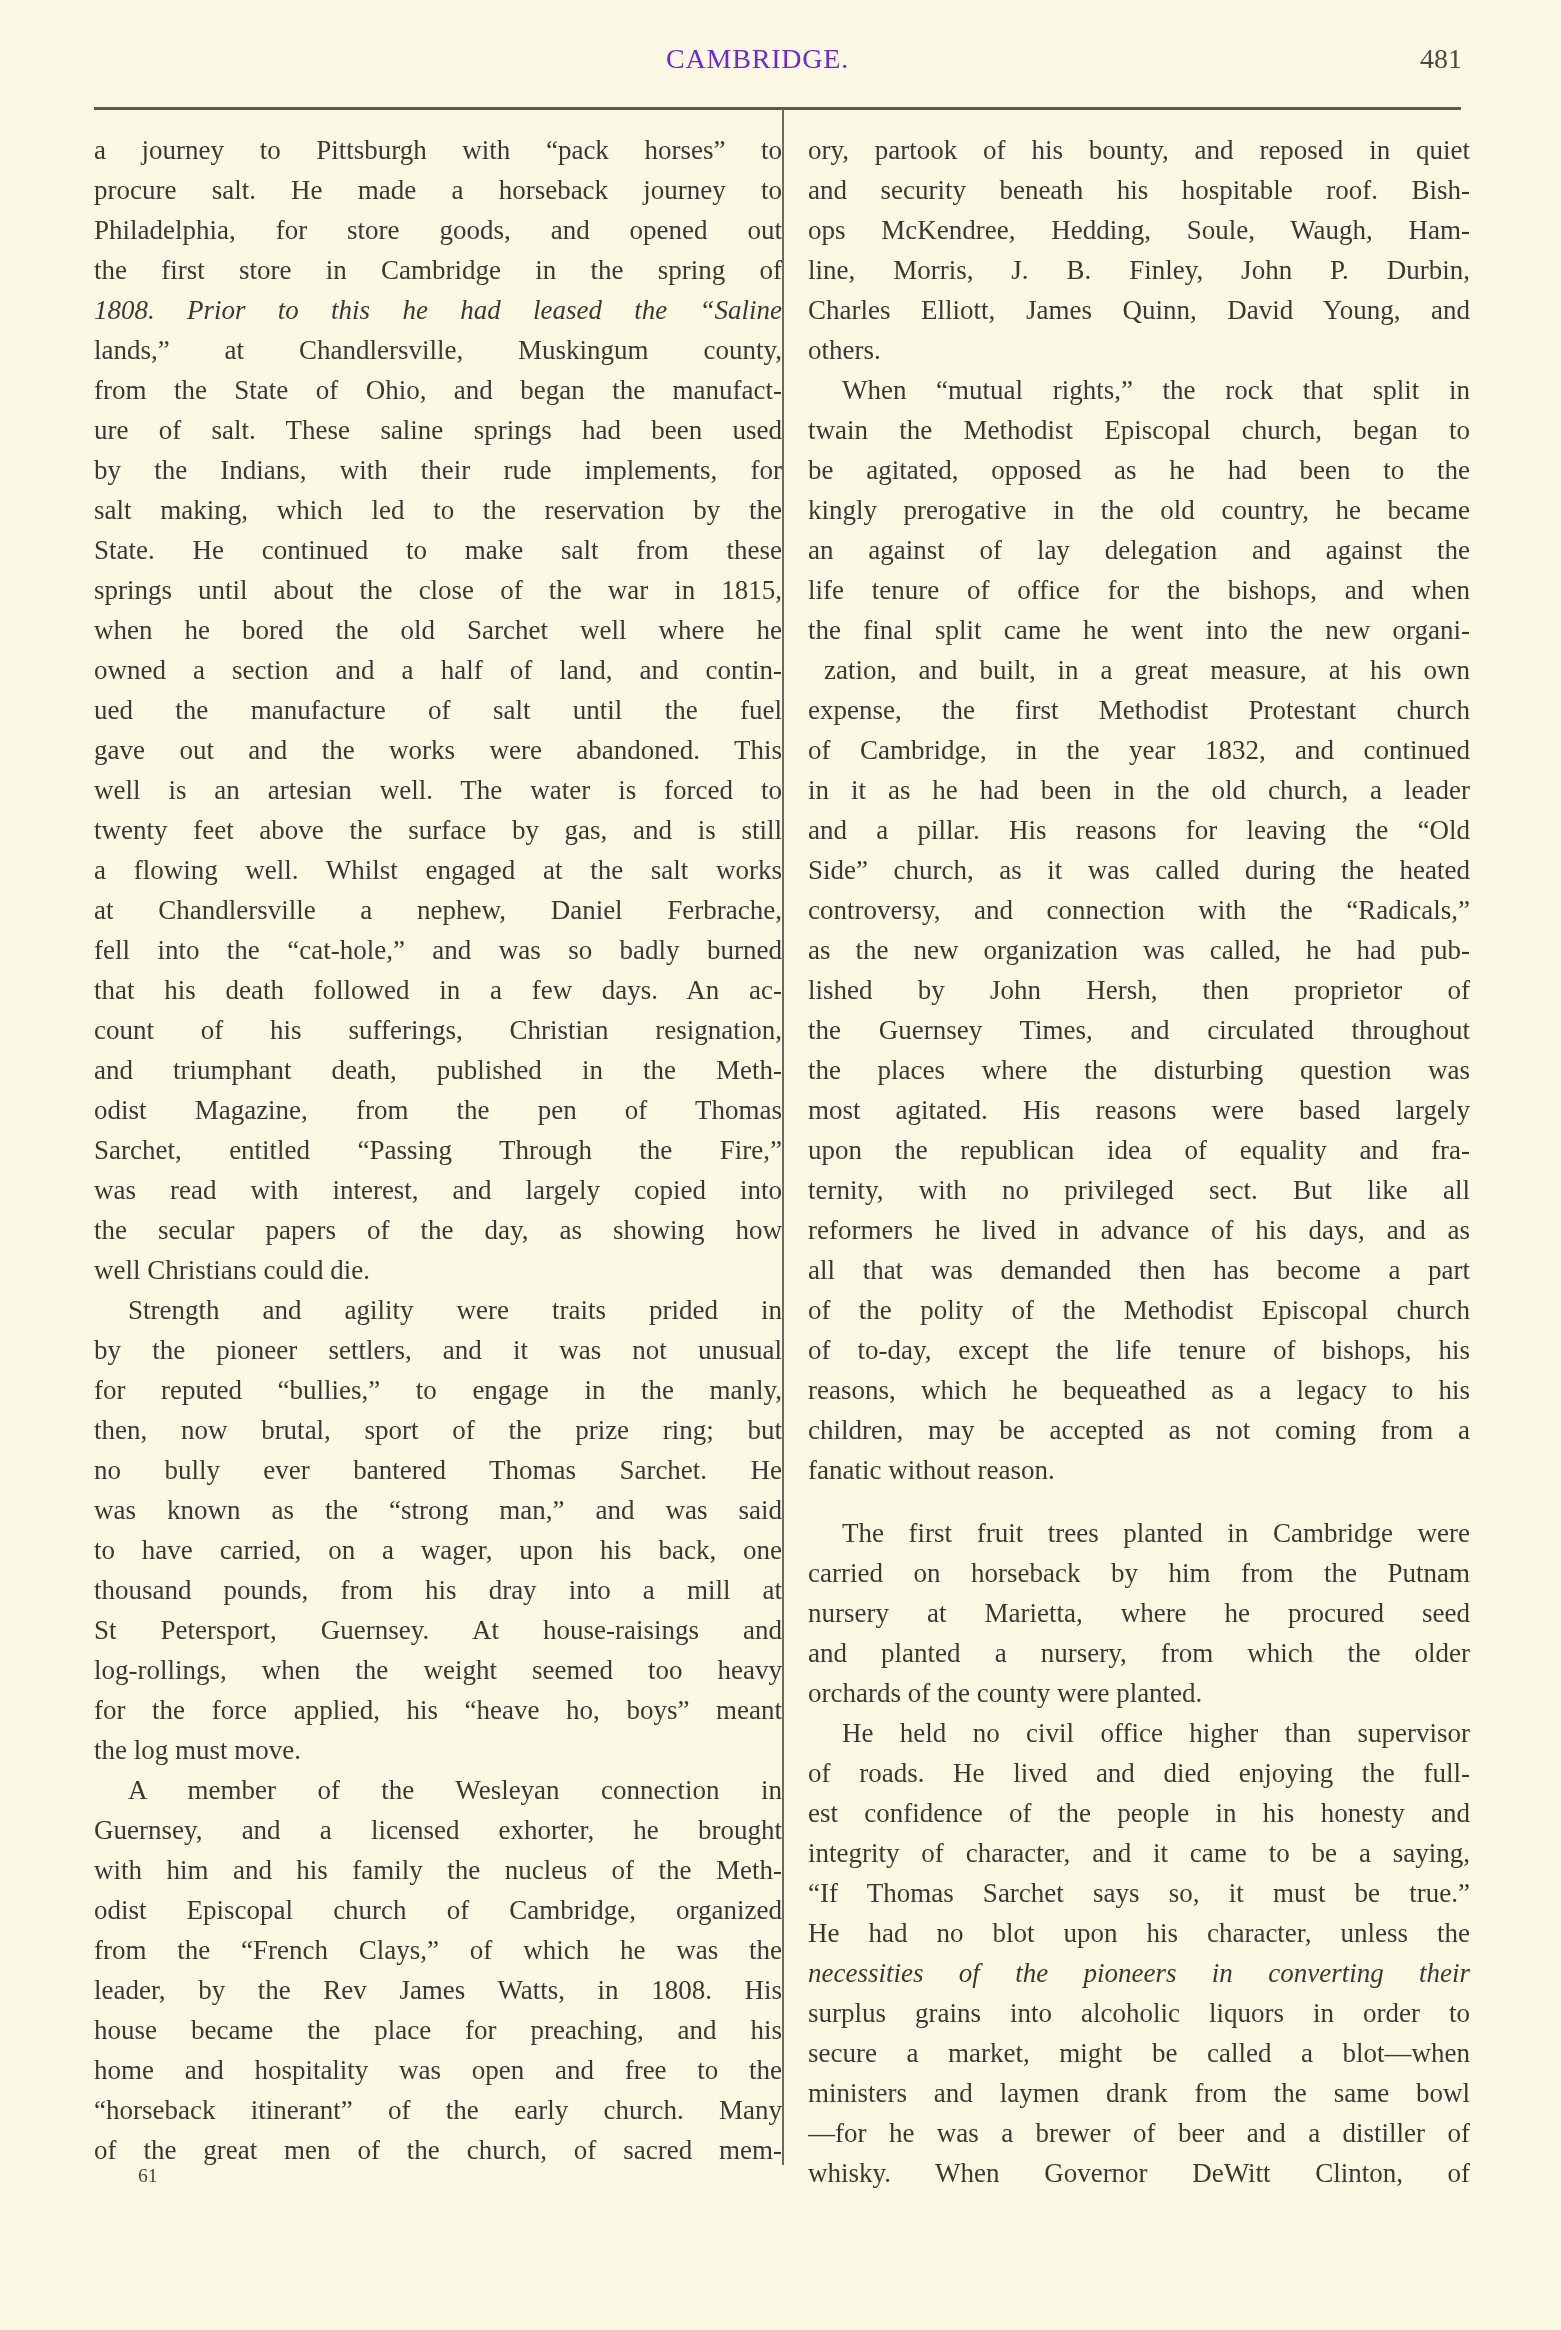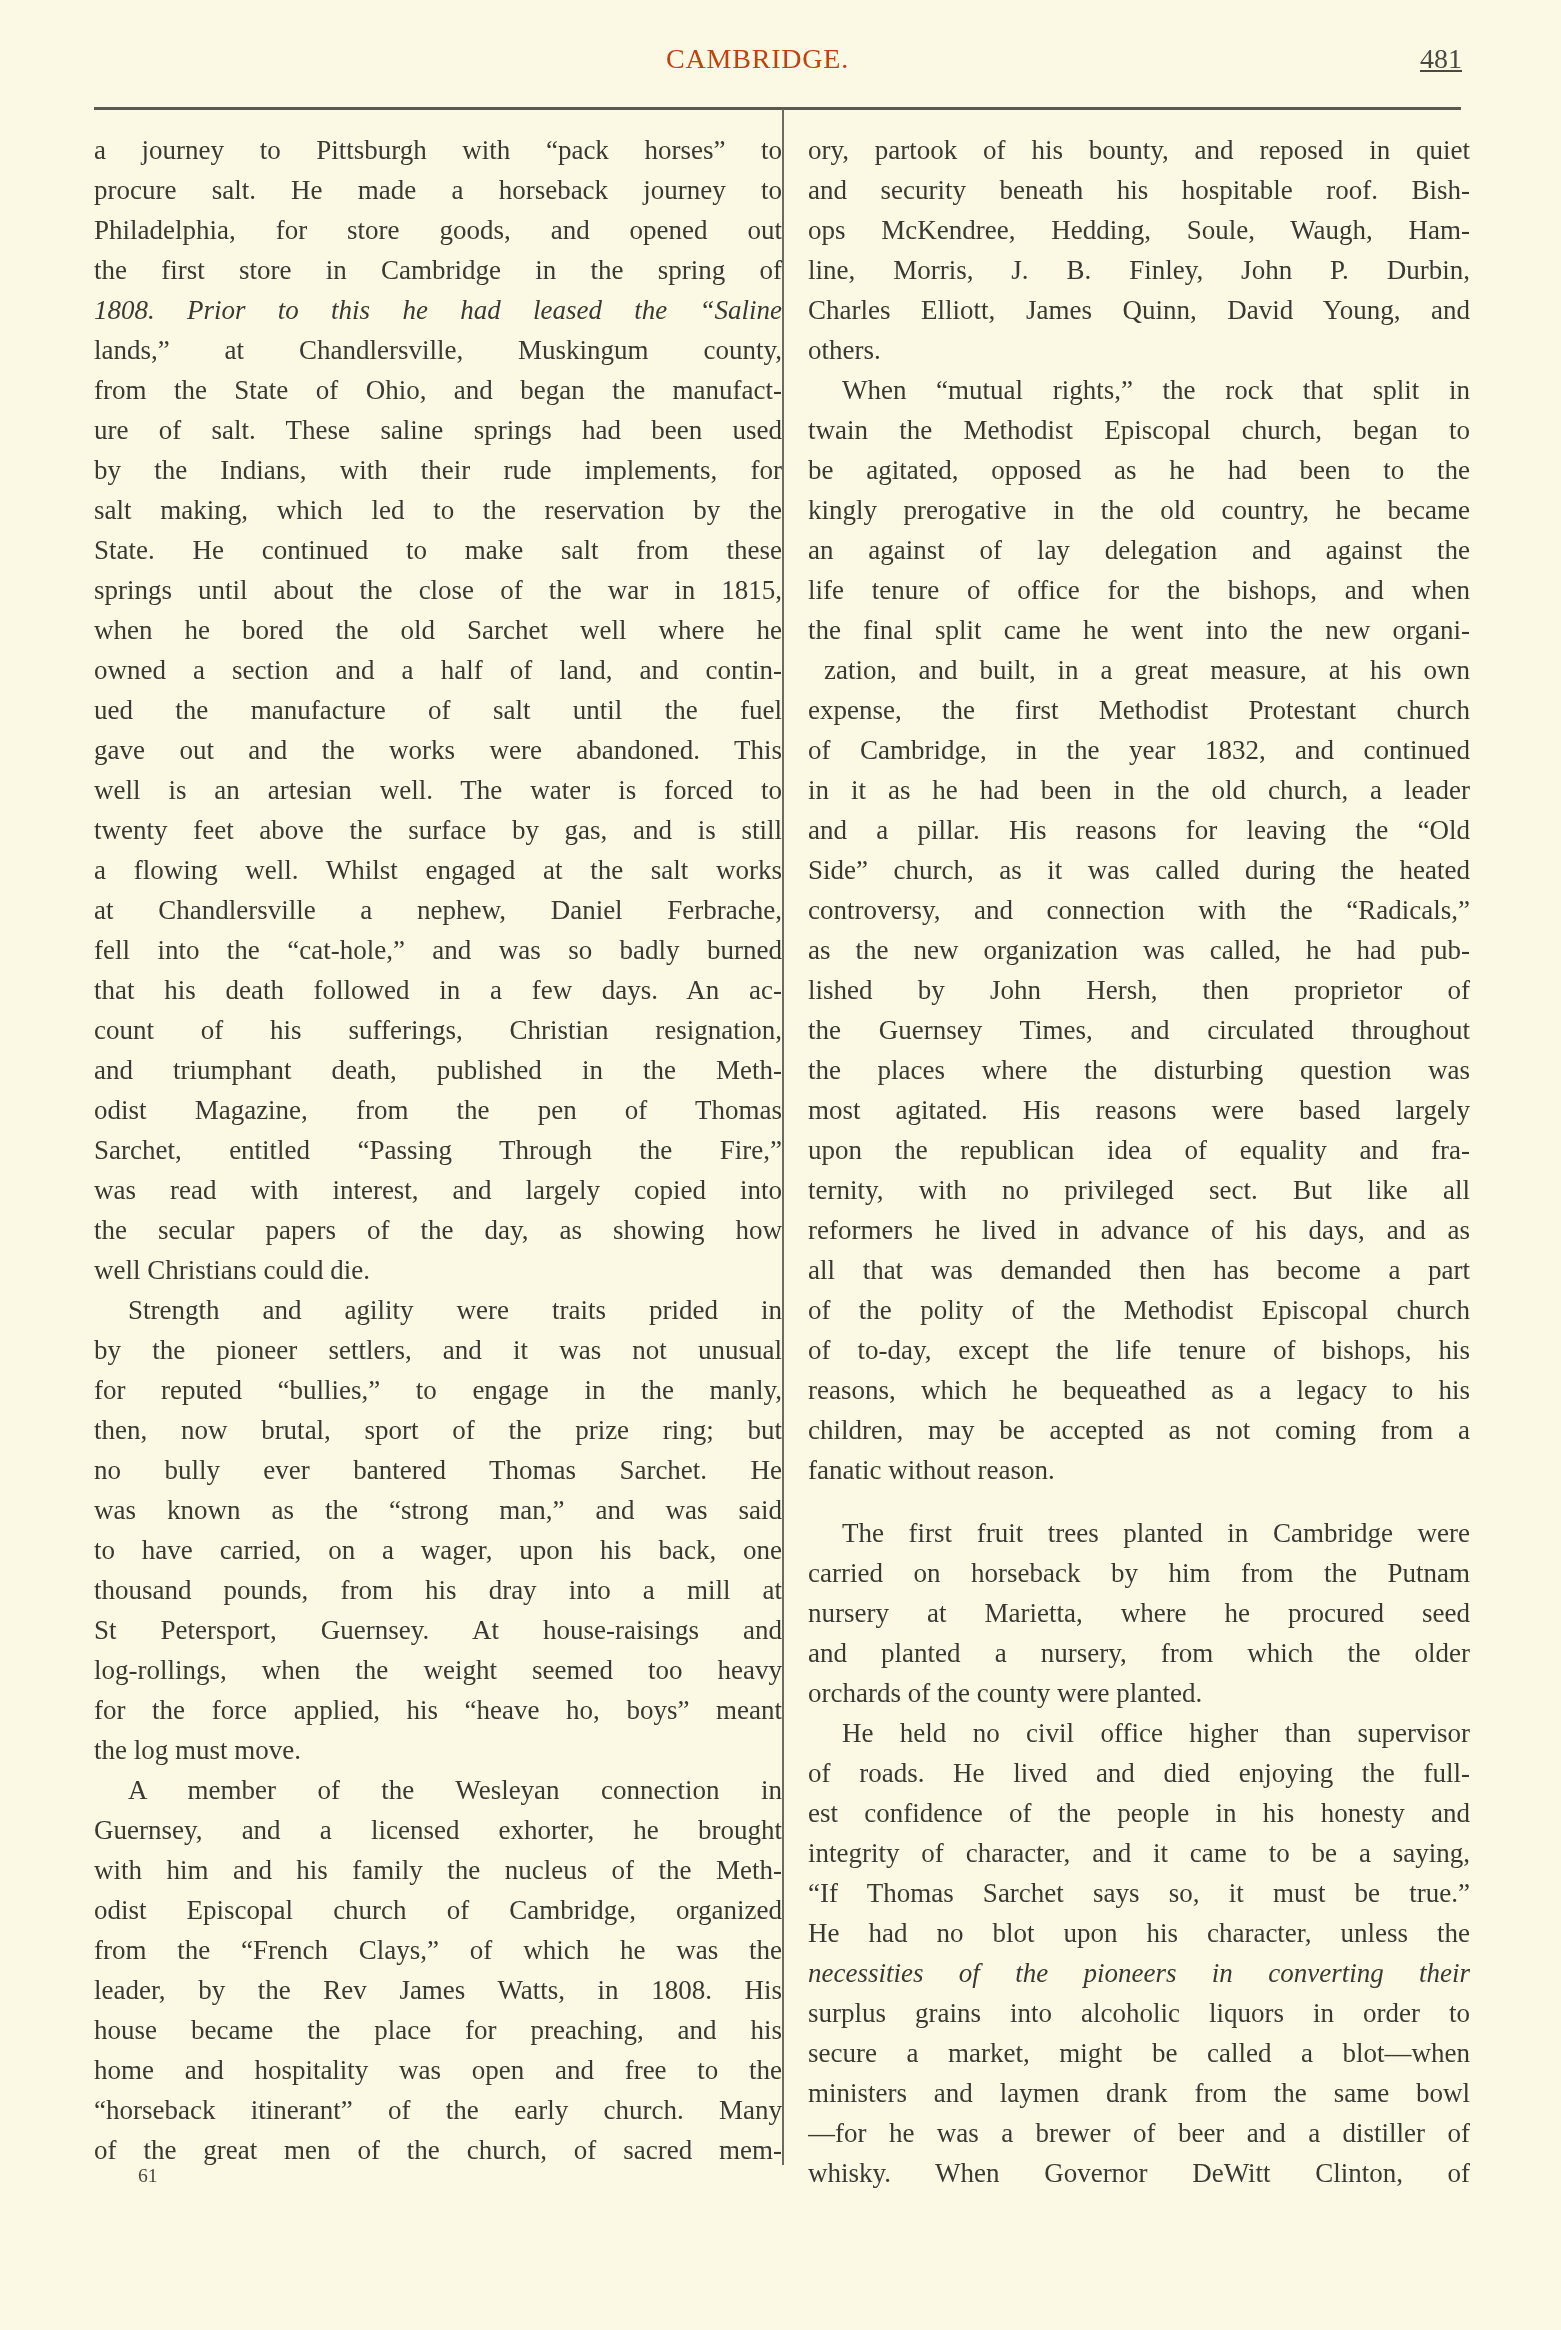--- a/index.html
+++ b/index.html
@@ -8,25 +8,25 @@
     background: #fbf8e4;
     position: relative; overflow: hidden;
     font-family: "Liberation Serif", "DejaVu Serif", serif;
     color: #3a3a33;
   }
   .running-head {
     position: absolute; top: 43px; left: 0; width: 1562px; height: 41px;
   }
   .rh-title {
     position: absolute; left: 666px; top: 0;
-    font-size: 28px; letter-spacing: 0.8px; color: #c2410c;
+    font-size: 28px; letter-spacing: 0.8px; color: #6d28d9;
   }
   .rh-page {
     position: absolute; left: 1420px; top: 0;
-    font-size: 28px; color: #4a4a42; text-decoration: underline;
+    font-size: 28px; color: #4a4a42;
   }
   .head-rule {
     position: absolute; left: 94px; top: 107px; width: 1367px; height: 2.5px;
     background: #5a5a50;
   }
   .col-sep {
     position: absolute; left: 782px; top: 109px; width: 1.6px; height: 2056px;
     background: #6a6a60;
   }
   .column {

